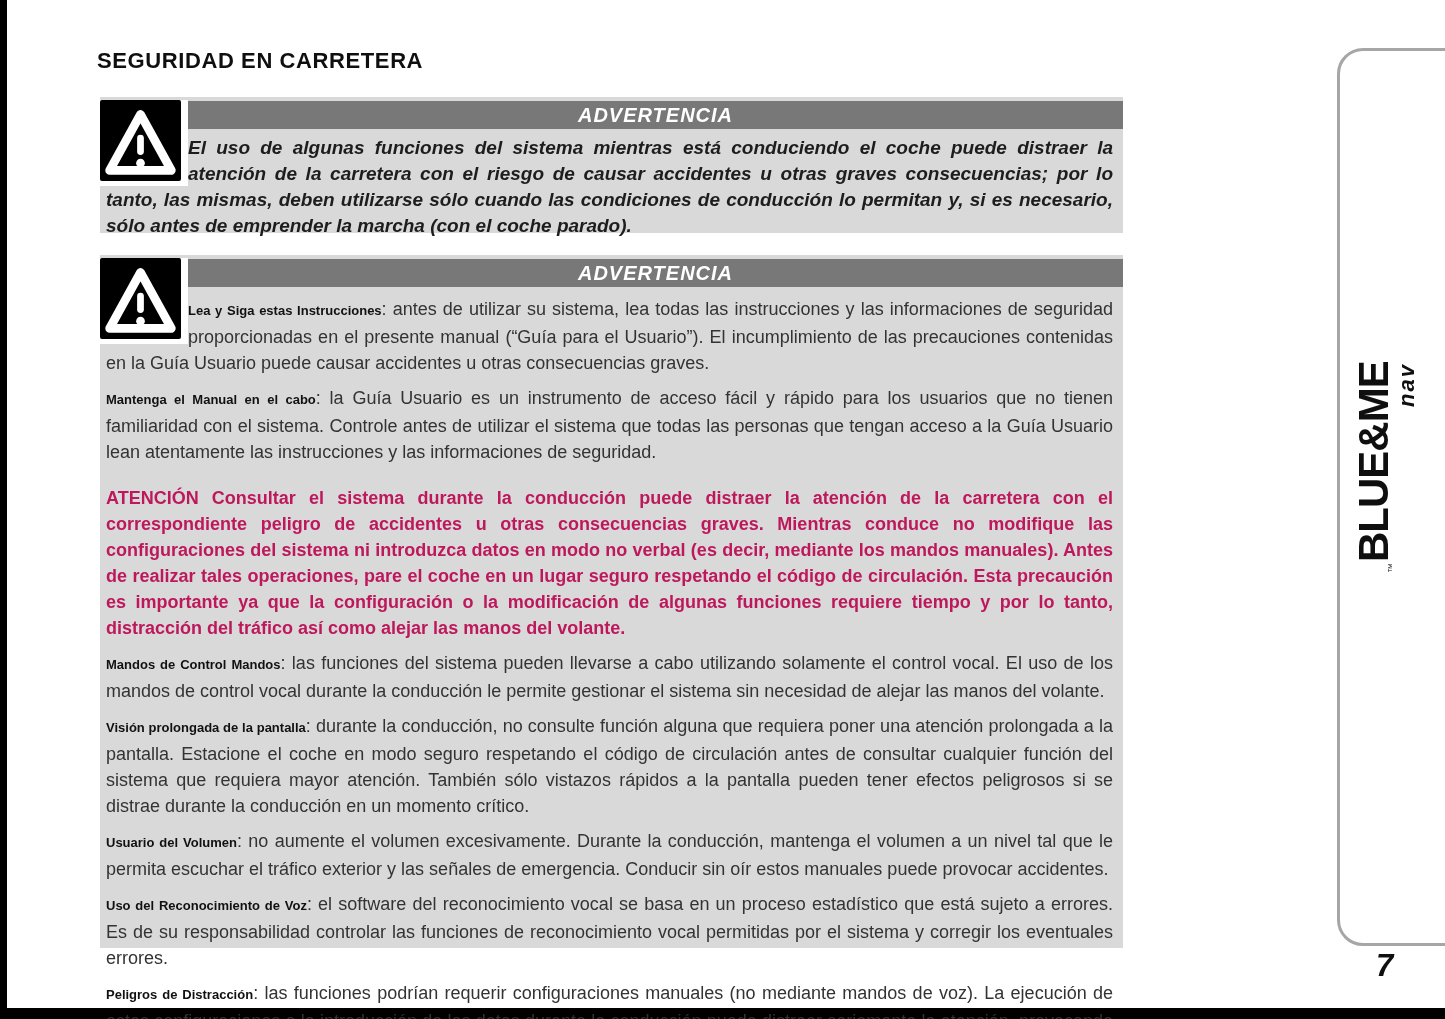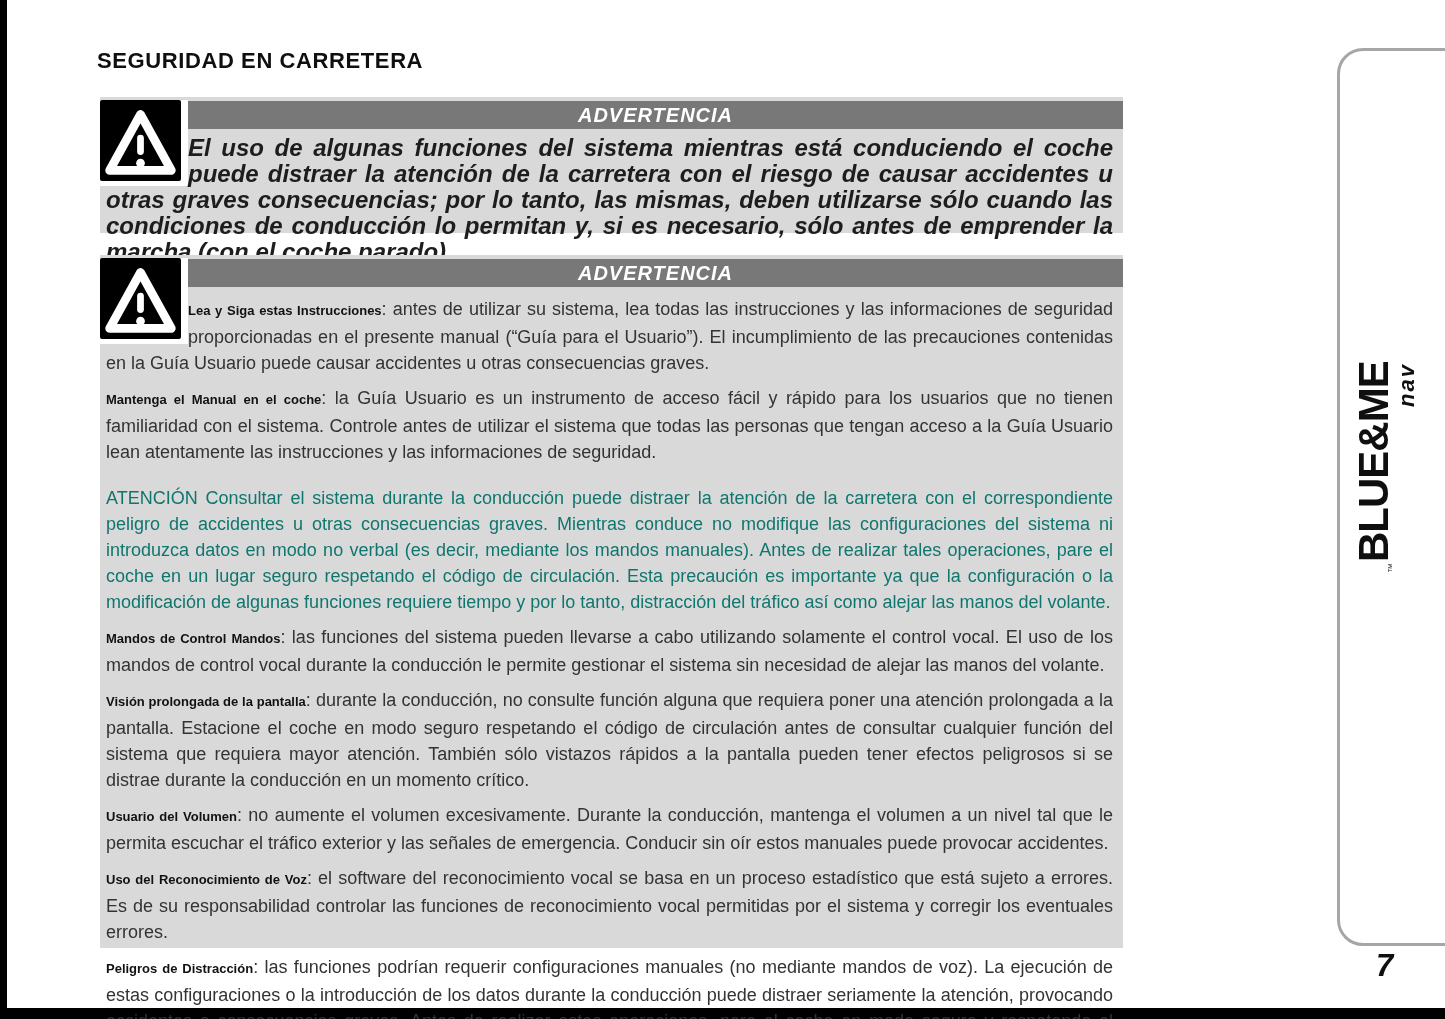--- a/index.html
+++ b/index.html
@@ -30,30 +30,30 @@
 
   .warn-header{
     height:28px;margin-top:4px;background:#787878;
     color:#ffffff;font-weight:bold;font-style:italic;
     font-size:20px;line-height:28px;text-align:center;letter-spacing:1px;
     overflow:hidden;
   }
 
   .warn-text{
     margin:6px 10px 8px 6px;
-    font-size:24px;line-height:26px;font-weight:bold;font-style:italic;
+    font-size:19px;line-height:26px;font-weight:bold;font-style:italic;
     color:#1d1d1d;text-align:justify;
   }
 
   .para{
     margin:9px 10px 0 6px;
     font-size:18px;line-height:26px;color:#333333;text-align:justify;
   }
   .para b{color:#111111;font-size:13px;}
-  .para.allbold{font-weight:normal;color:#0f766e;margin-top:20px;}
+  .para.allbold{font-weight:bold;color:#be185d;margin-top:20px;}
 
   .section-heading{
     margin:15px 0 4px 0;text-align:center;
     font-size:20px;font-weight:bold;color:#0f0f0f;letter-spacing:.3px;
   }
 
   .sidebar{
     position:absolute;left:1337px;top:48px;width:180px;height:892px;
     border:3px solid #a6a6a6;border-radius:26px;background:#ffffff;
   }
@@ -105,21 +105,21 @@
       <rect x="0" y="0" width="84" height="84" rx="2" fill="#000000"></rect>
       <path d="M42 15 L74 73 L10 73 Z" fill="none" stroke="#ffffff" stroke-width="9" stroke-linejoin="round"></path>
       <rect x="38.5" y="36" width="7" height="21" rx="3.5" fill="#ffffff"></rect>
       <circle cx="42" cy="65.5" r="4.5" fill="#ffffff"></circle>
     </svg>
   </div>
   <div class="warn-header">ADVERTENCIA</div>
 
   <p class="para"><b>Lea y Siga estas Instrucciones</b><span>: antes de utilizar su sistema, lea todas las instrucciones y las informaciones de seguridad proporcionadas en el presente manual (“Guía para el Usuario”). El incumplimiento de las precauciones contenidas en la Guía Usuario puede causar accidentes u otras consecuencias graves.</span></p>
 
-  <p class="para"><b>Mantenga el Manual en el coche</b><span>: la Guía Usuario es un instrumento de acceso fácil y rápido para los usuarios que no tienen familiaridad con el sistema. Controle antes de utilizar el sistema que todas las personas que tengan acceso a la Guía Usuario lean atentamente las instrucciones y las informaciones de seguridad.</span></p>
+  <p class="para"><b>Mantenga el Manual en el cabo</b><span>: la Guía Usuario es un instrumento de acceso fácil y rápido para los usuarios que no tienen familiaridad con el sistema. Controle antes de utilizar el sistema que todas las personas que tengan acceso a la Guía Usuario lean atentamente las instrucciones y las informaciones de seguridad.</span></p>
 
   <p class="para allbold">ATENCIÓN Consultar el sistema durante la conducción puede distraer la atención de la carretera con el correspondiente peligro de accidentes u otras consecuencias graves. Mientras conduce no modifique las configuraciones del sistema ni introduzca datos en modo no verbal (es decir, mediante los mandos manuales). Antes de realizar tales operaciones, pare el coche en un lugar seguro respetando el código de circulación. Esta precaución es importante ya que la configuración o la modificación de algunas funciones requiere tiempo y por lo tanto, distracción del tráfico así como alejar las manos del volante.</p>
 
 
   <p class="para"><b>Mandos de Control Mandos</b><span>: las funciones del sistema pueden llevarse a cabo utilizando solamente el control vocal. El uso de los mandos de control vocal durante la conducción le permite gestionar el sistema sin necesidad de alejar las manos del volante.</span></p>
 
   <p class="para"><b>Visión prolongada de la pantalla</b><span>: durante la conducción, no consulte función alguna que requiera poner una atención prolongada a la pantalla. Estacione el coche en modo seguro respetando el código de circulación antes de consultar cualquier función del sistema que requiera mayor atención. También sólo vistazos rápidos a la pantalla pueden tener efectos peligrosos si se distrae durante la conducción en un momento crítico.</span></p>
 
   <p class="para"><b>Usuario del Volumen</b><span>: no aumente el volumen excesivamente. Durante la conducción, mantenga el volumen a un nivel tal que le permita escuchar el tráfico exterior y las señales de emergencia. Conducir sin oír estos manuales puede provocar accidentes.</span></p>
 

